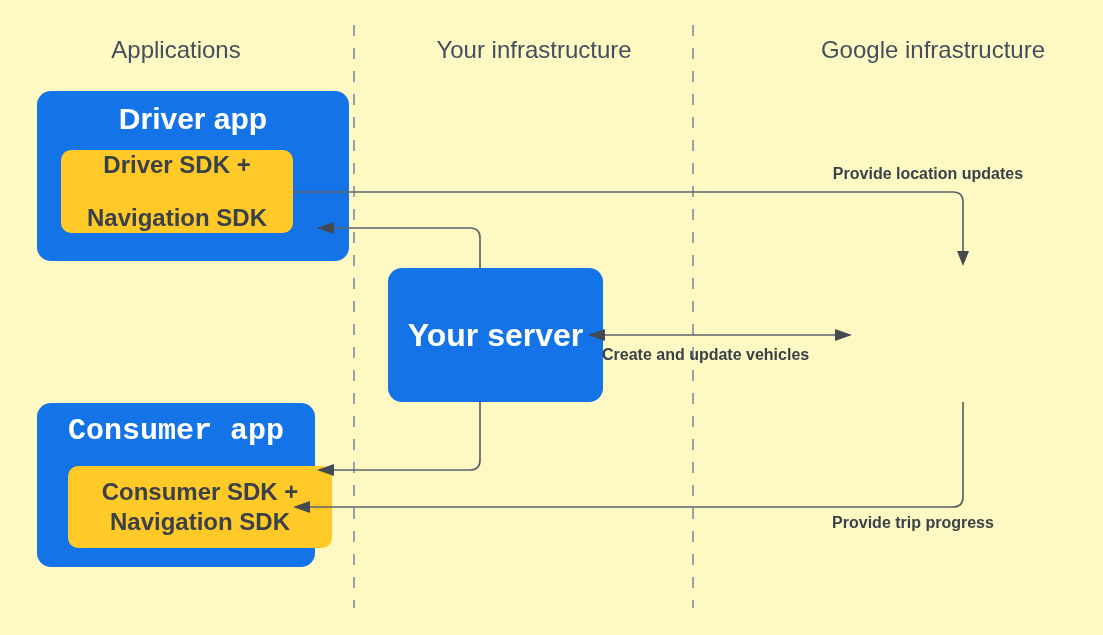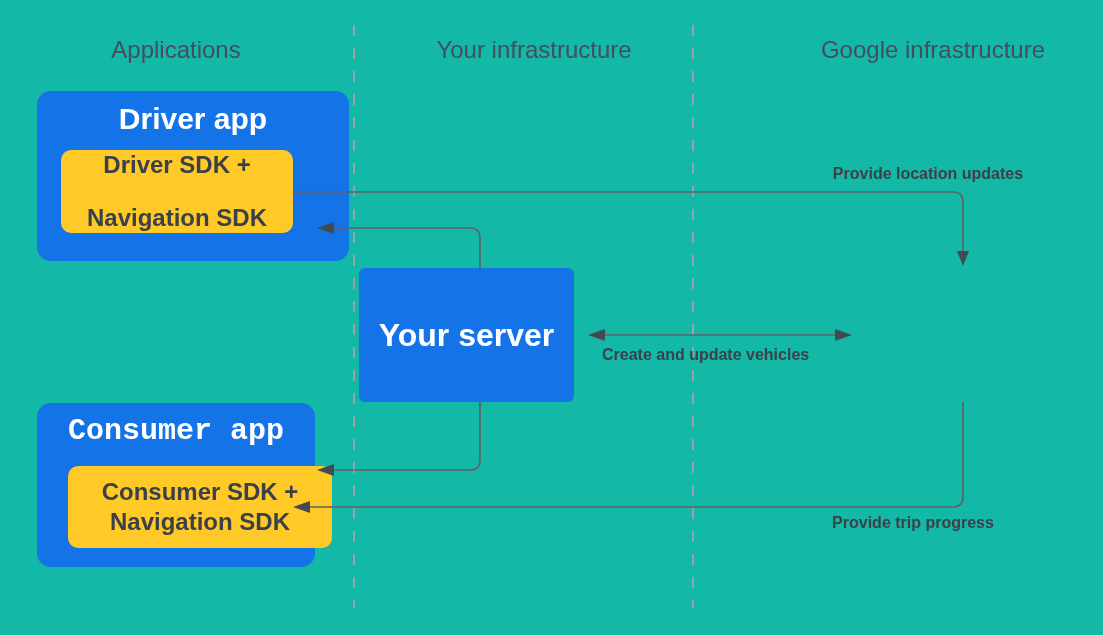--- a/index.html
+++ b/index.html
@@ -7,21 +7,21 @@
     --box-yellow:#ffc928;
     --line:#5c636d;
     --arrow:#444a52;
     --dashed:#9ba1a6;
     --header-text:#444e5e;
     --label-text:#3b4149;
   }
   html,body{margin:0;padding:0;background:#ffffff;}
   body{font-family:"Liberation Sans","DejaVu Sans",sans-serif;}
   .canvas{
-    position:relative;width:1103px;height:635px;background:#14b8a6;overflow:hidden;
+    position:relative;width:1103px;height:635px;background:#fef9c3;overflow:hidden;
   }
   .col-header{
     position:absolute;top:36px;transform:translateX(-50%);
     font-size:24px;font-weight:400;color:var(--header-text);white-space:nowrap;
   }
   .node{position:absolute;box-sizing:border-box;}
   .blue-box{background:var(--box-blue);border-radius:14px;}
   .yellow-box{background:var(--box-yellow);border-radius:10px;}
   .app-title{
     position:absolute;left:0;right:0;text-align:center;
@@ -65,21 +65,21 @@
   </div>
 
   <div class="node blue-box" style="left:37px;top:403px;width:278px;height:164px;">
     <div class="app-title" style="top:11px;font-family:Liberation Mono, monospace;">Consumer app</div>
     <div class="node yellow-box sdk-box" style="left:31px;top:63px;width:264px;height:82px;">
       <span>Consumer SDK +</span>
       <span>Navigation SDK</span>
     </div>
   </div>
 
-  <div class="node blue-box center-title white-text" style="left:359px;top:268px;width:215px;height:134px;border-radius:6px;">Your server</div>
+  <div class="node blue-box center-title white-text" style="left:388px;top:268px;width:215px;height:134px;">Your server</div>
 
 
   <svg class="overlay" width="1103" height="635" viewBox="0 0 1103 635">
     <path class="divider" d="M 354 25 L 354 608"></path>
     <path class="divider" d="M 693 25 L 693 608"></path>
 
     <path class="edge" d="M 293 192 L 953 192 Q 963 192 963 202 L 963 252"></path>
     <polygon class="head" points="963,266 957,251 969,251"></polygon>
 
     <path class="edge" d="M 480 268 L 480 238 Q 480 228 470 228 L 334 228"></path>

